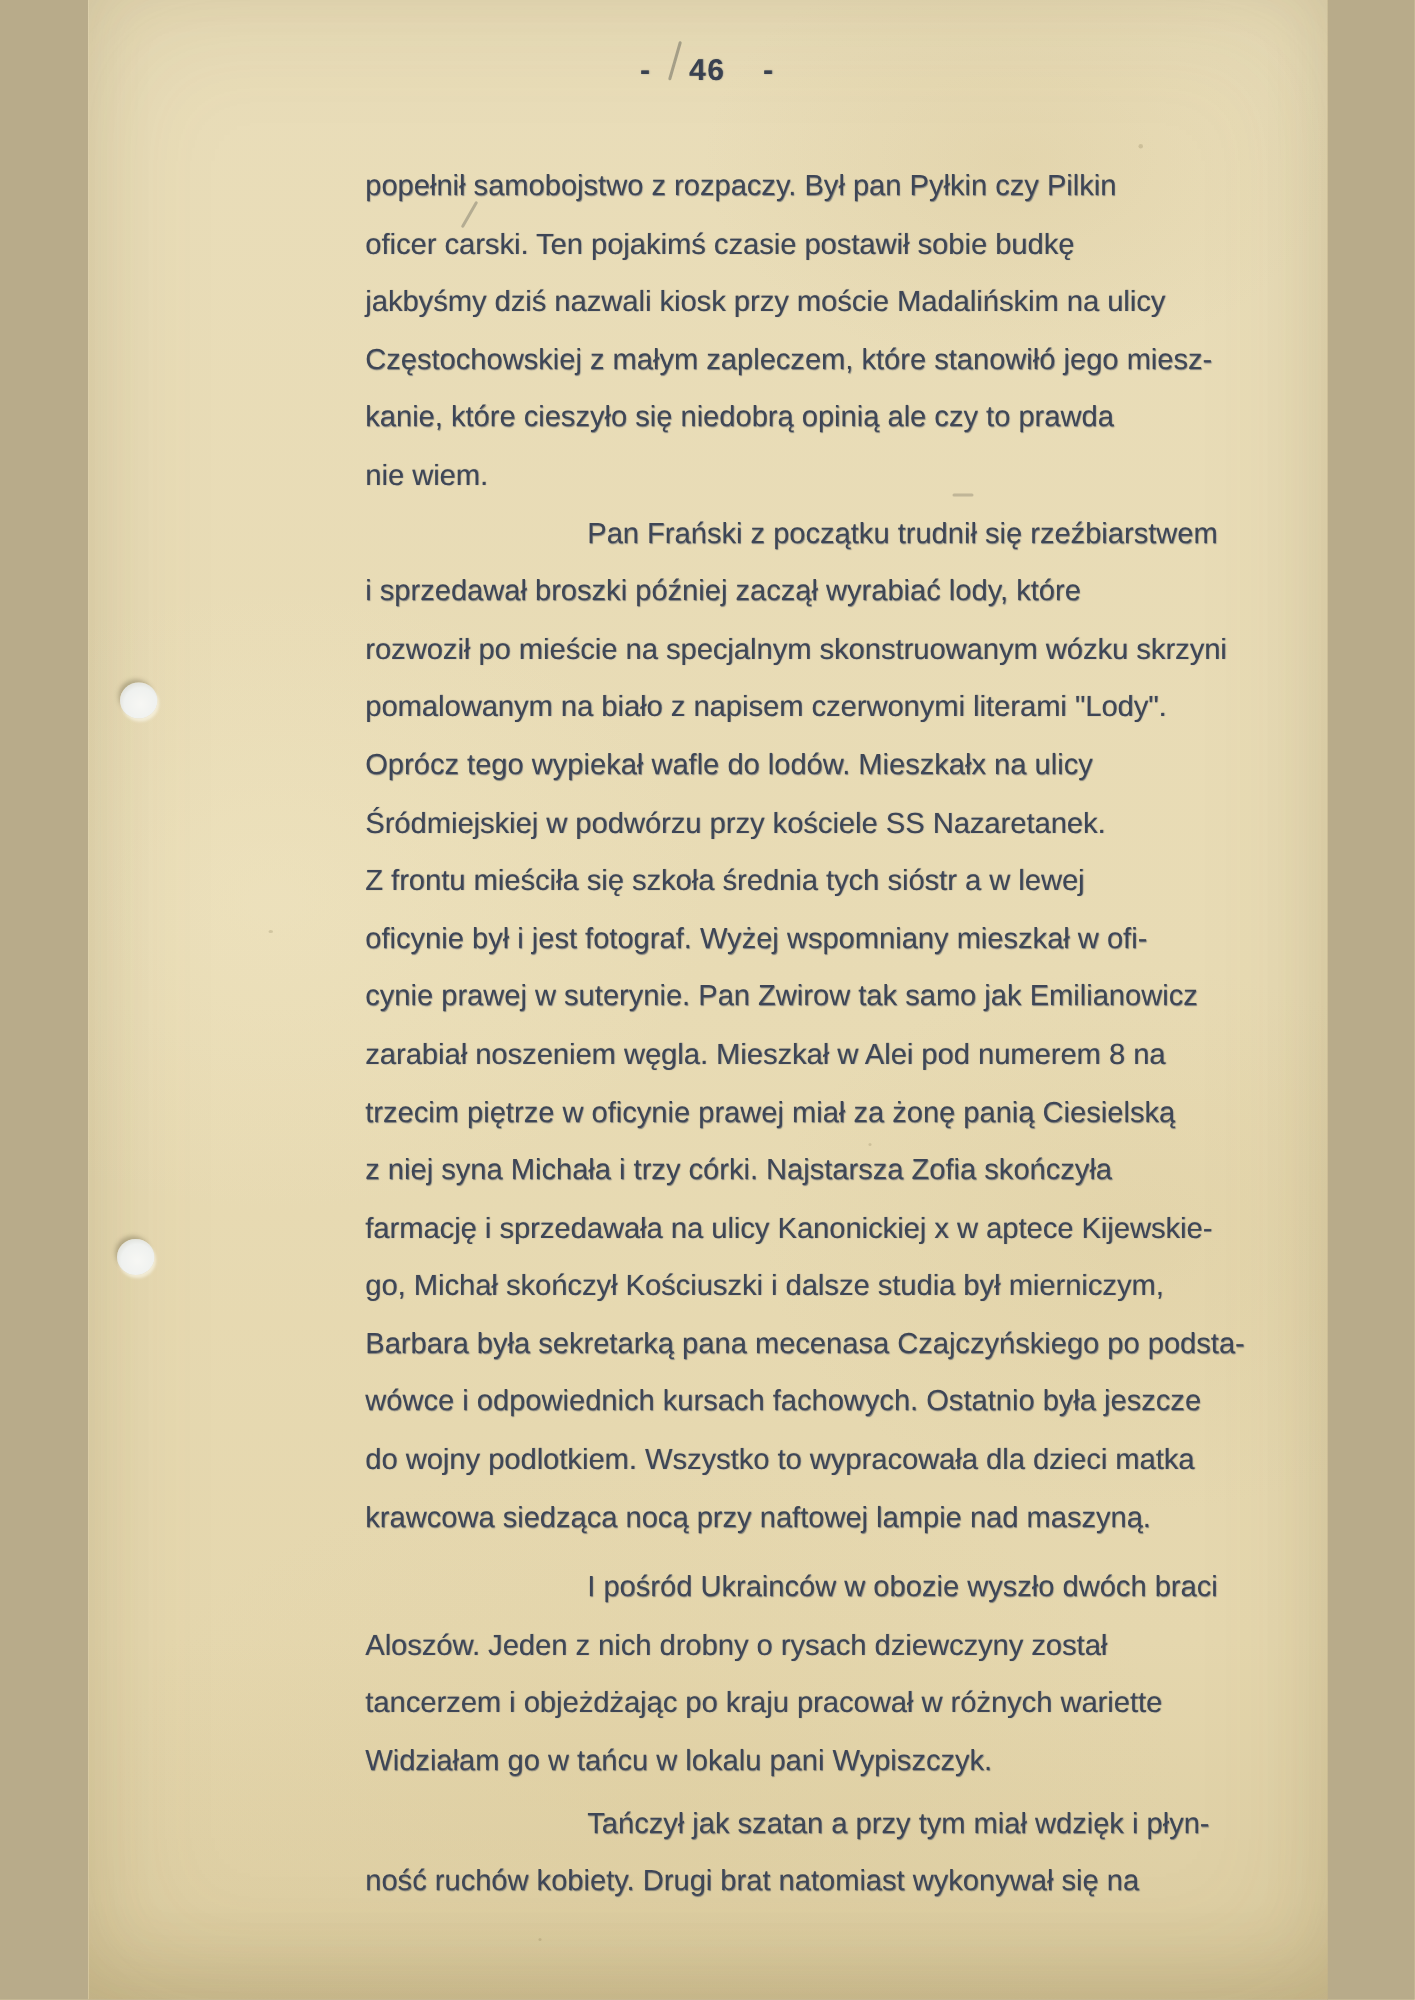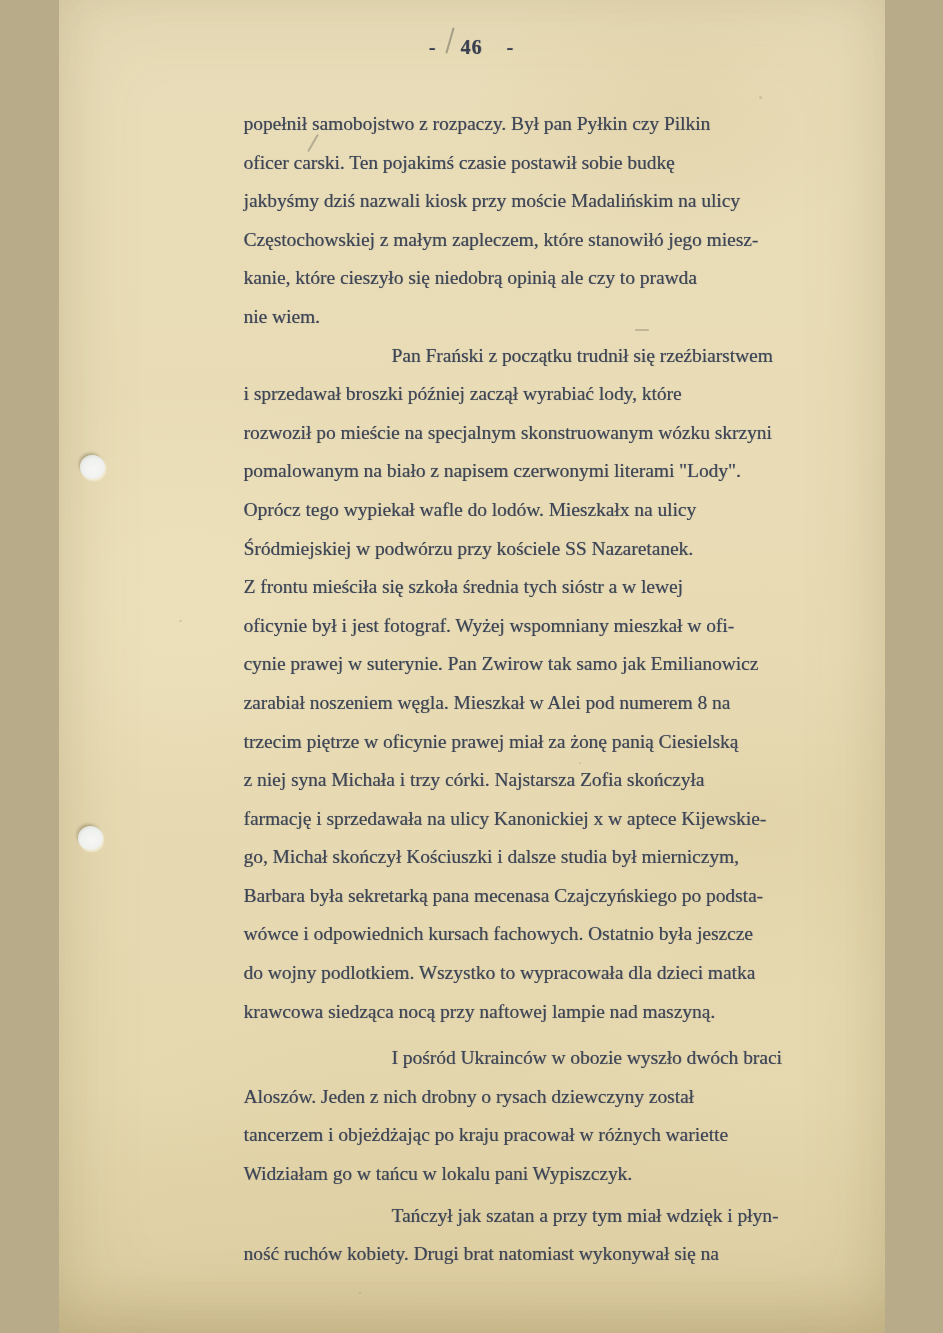--- a/index.html
+++ b/index.html
@@ -9,21 +9,21 @@
     margin:0 auto;
     overflow:hidden;
     background-color:#e7dab2;
     background-image:
       radial-gradient(300px 200px at 75% 8%,  rgba(214,196,148,0.30), rgba(214,196,148,0) 70%),
       radial-gradient(420px 300px at 15% 45%, rgba(243,233,199,0.38), rgba(243,233,199,0) 70%),
       radial-gradient(360px 260px at 85% 62%, rgba(216,198,150,0.28), rgba(216,198,150,0) 70%),
       radial-gradient(500px 320px at 45% 90%, rgba(222,205,158,0.30), rgba(222,205,158,0) 72%),
       linear-gradient(180deg,#e9ddb9 0%,#e8dbb4 50%,#e5d7ae 82%,#decfa4 95%,#d7c79a 100%);
     box-shadow: inset 0 0 90px rgba(110,90,50,0.13), inset 0 -18px 45px rgba(110,90,50,0.12);
-    font-family:Liberation Serif, serif;
+    font-family:Liberation Sans, sans-serif;
   }
   .page-number{
     position:absolute;top:36px;left:0;width:100%;
     text-align:center;
     font-size:20px;font-weight:bold;
     letter-spacing:1px;word-spacing:6px;
     color:#394150;
     text-shadow:0.4px 0.4px 0.8px rgba(57,65,80,0.55);
     white-space:pre;
   }

